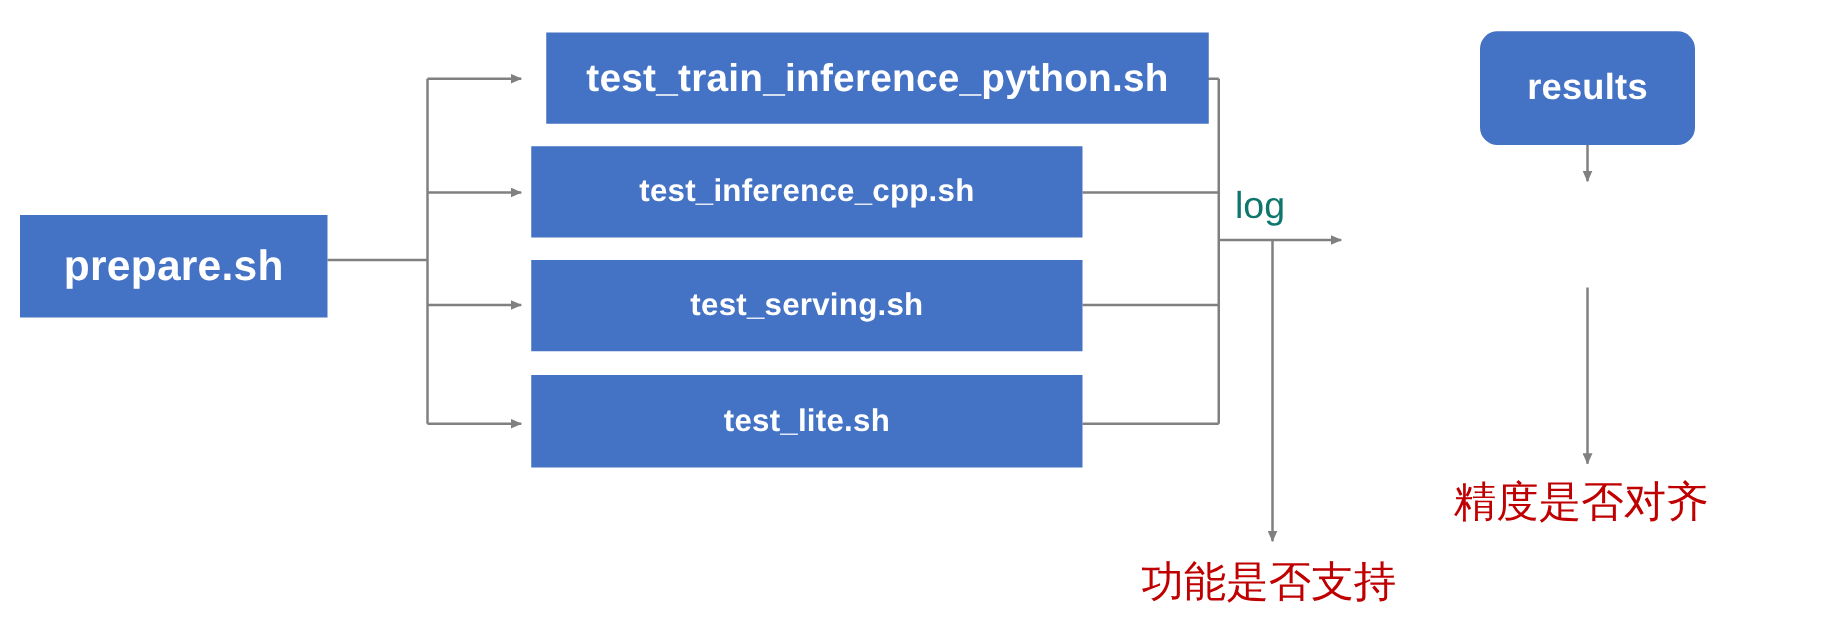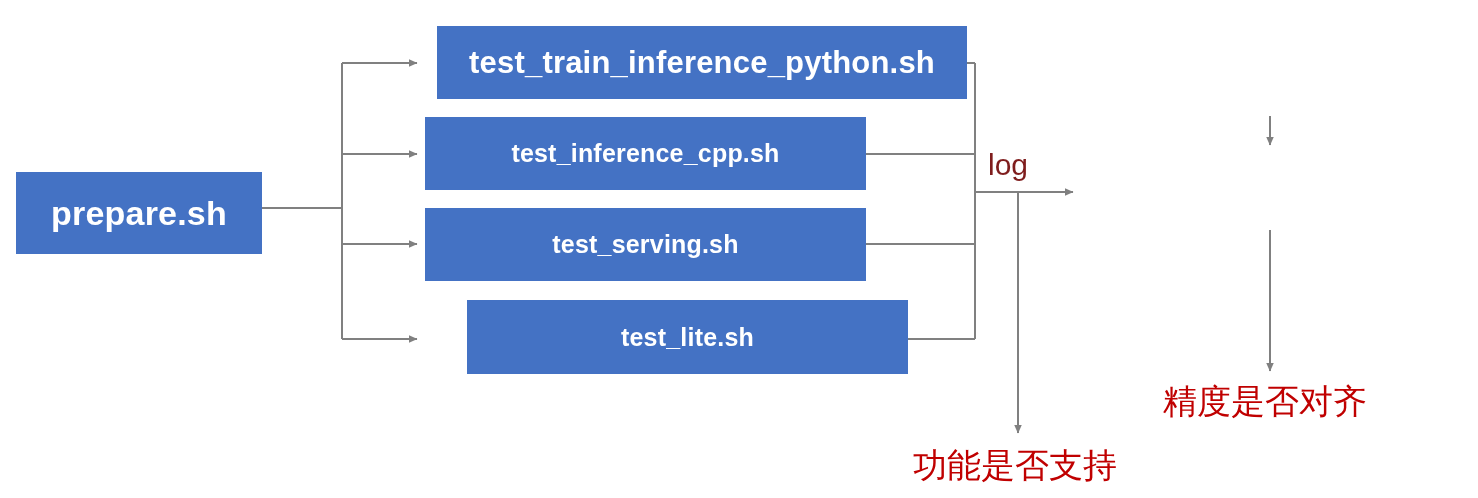--- a/index.html
+++ b/index.html
@@ -35,40 +35,40 @@
     letter-spacing: 0.2px;
     text-align: center;
     box-sizing: border-box;
     z-index: 3;
   }
   .node.rounded {
     border-radius: 14px;
   }
   .label-plain {
     position: absolute;
-    color: #7f1d1d;
+    color: #0f766e;
     font-weight: normal;
     z-index: 4;
     white-space: nowrap;
   }
   .label-red {
     position: absolute;
     color: #C00000;
     font-weight: normal;
     z-index: 4;
     white-space: nowrap;
     font-family: "DejaVu Sans", sans-serif;
   }
 
   
   #node-prepare       { left: 16px;   top: 172px; width: 246px; height: 82px;  font-size: 34px; }
   #node-train-py      { left: 425px;  top: 26px;  width: 530px; height: 73px;  font-size: 31px; margin-left: 12px; }
   #node-infer-cpp     { left: 425px;  top: 117px; width: 441px; height: 73px;  font-size: 25px; }
   #node-serving       { left: 425px;  top: 208px; width: 441px; height: 73px;  font-size: 25px; }
-  #node-lite          { left: 425px;  top: 300px; width: 441px; height: 74px;  font-size: 25px; margin-left: 42px; }
+  #node-lite          { left: 425px;  top: 300px; width: 441px; height: 74px;  font-size: 25px; }
   #node-results       { left: 1184px; top: 25px;  width: 172px; height: 91px;  font-size: 29px; }
   #node-compare       { left: 1081px; top: 152px; width: 374px; height: 78px;  font-size: 28px; }
 
   #label-log          { left: 988px;  top: 148px; font-size: 30px; }
   #label-func         { left: 913px;  top: 443px; font-size: 34px; }
   #label-acc          { left: 1163px; top: 379px; font-size: 34px; }
 </style>
 </head>
 <body>
 
@@ -111,20 +111,21 @@
   <div class="node" id="node-prepare">prepare.sh</div>
 
   <div class="node" id="node-train-py">test_train_inference_python.sh</div>
 
   <div class="node" id="node-infer-cpp">test_inference_cpp.sh</div>
 
   <div class="node" id="node-serving">test_serving.sh</div>
 
   <div class="node" id="node-lite">test_lite.sh</div>
 
+  <div class="node rounded" id="node-results">results</div>
 
 
   <div class="label-plain" id="label-log">log</div>
 
   <div class="label-red" id="label-acc">精度是否对齐</div>
 
   <div class="label-red" id="label-func">功能是否支持</div>
 
 </div>
 

